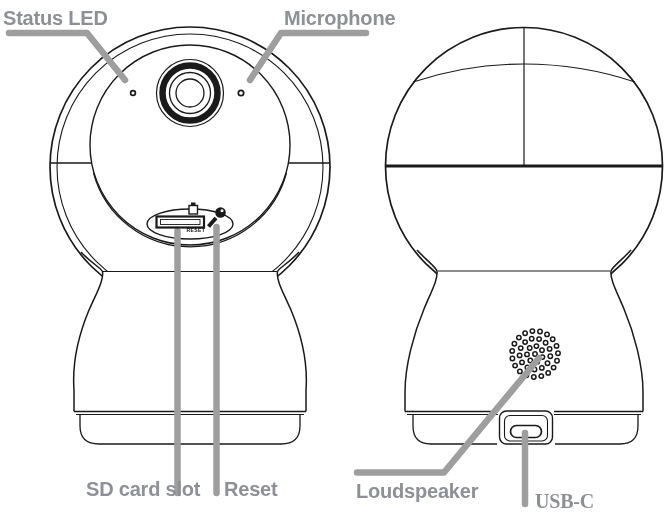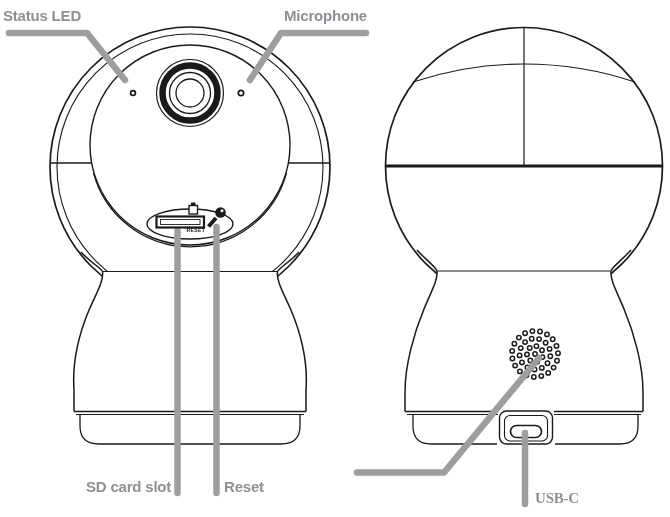--- a/index.html
+++ b/index.html
@@ -2,21 +2,21 @@
 <html><head>
 <meta charset="utf-8">
 <style>
   html,body{margin:0;padding:0;background:#fff;}
   #stage{
     position:relative;width:670px;height:517px;background:#fff;overflow:hidden;
     font-family:"Liberation Sans","DejaVu Sans",sans-serif;
   }
   #stage svg{position:absolute;left:0;top:0;}
   .callout-label{
-    position:absolute;font-size:15px;font-weight:bold;letter-spacing:-0.2px;
+    position:absolute;font-size:20px;font-weight:bold;letter-spacing:-0.2px;
     color:#8d9094;white-space:nowrap;
   }
   #lbl-status-led{left:3px;top:7px;}
   #lbl-microphone{left:284px;top:7px;}
   #lbl-sd-card-slot{left:86px;top:478px;}
   #lbl-reset{left:224px;top:478px;}
   #lbl-loudspeaker{left:356px;top:480px;}
   #lbl-usb-c{left:535px;top:490px;font-family:Liberation Serif, serif;}
   .outline{stroke:#1a1a1a;fill:none;}
   .leader{stroke:#9e9e9e;stroke-width:6.5;fill:none;stroke-linecap:round;stroke-linejoin:round;}
@@ -146,14 +146,15 @@
         <circle cx="220.5" cy="212.5" r="5.3" fill="#1a1a1a"></circle>
         <circle cx="222" cy="210.7" r="1.5" fill="#ffffff"></circle>
       </g>
     </g>
   </svg>
 
   <div class="callout-label" id="lbl-status-led">Status LED</div>
   <div class="callout-label" id="lbl-sd-card-slot">SD card slot</div>
   <div class="callout-label" id="lbl-microphone">Microphone</div>
   <div class="callout-label" id="lbl-reset">Reset</div>
+  <div class="callout-label" id="lbl-loudspeaker">Loudspeaker</div>
   <div class="callout-label" id="lbl-usb-c">USB-C</div>
 </div>
 
 </body></html>

